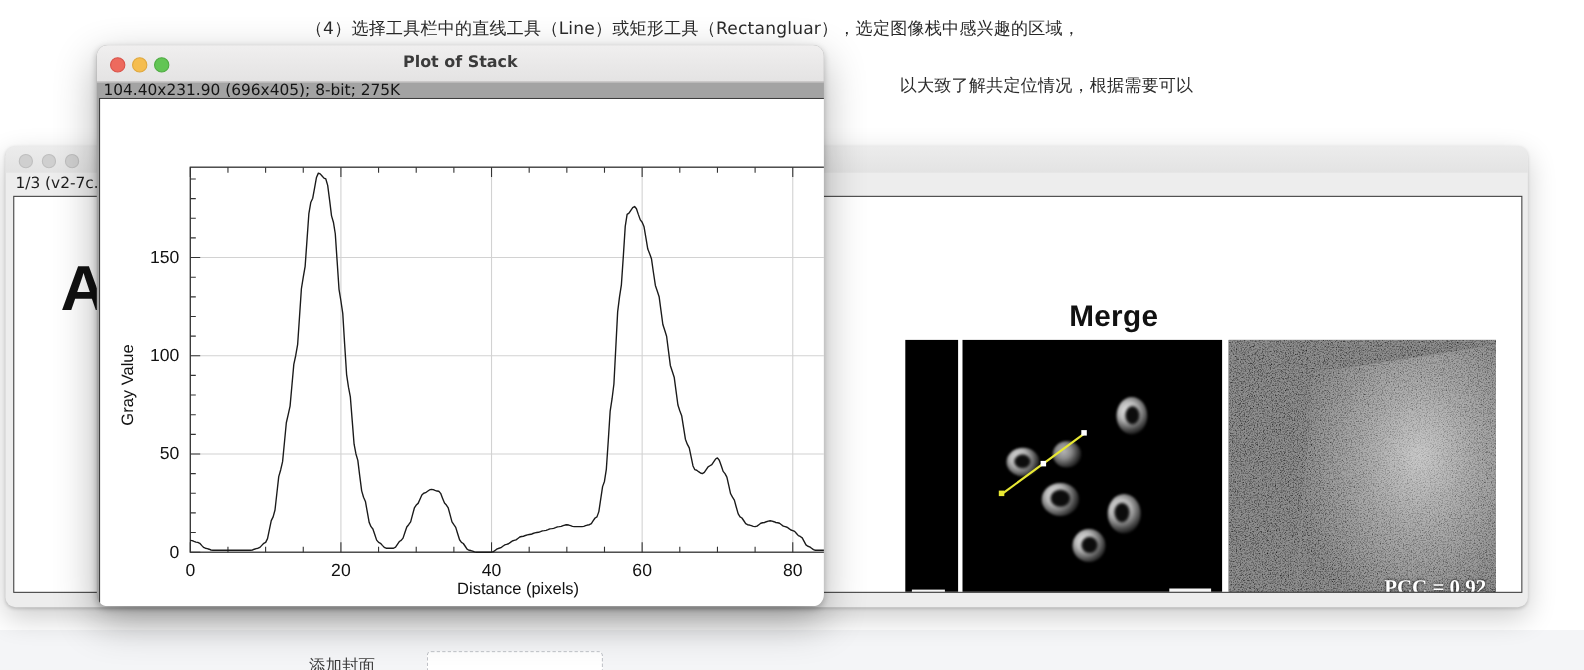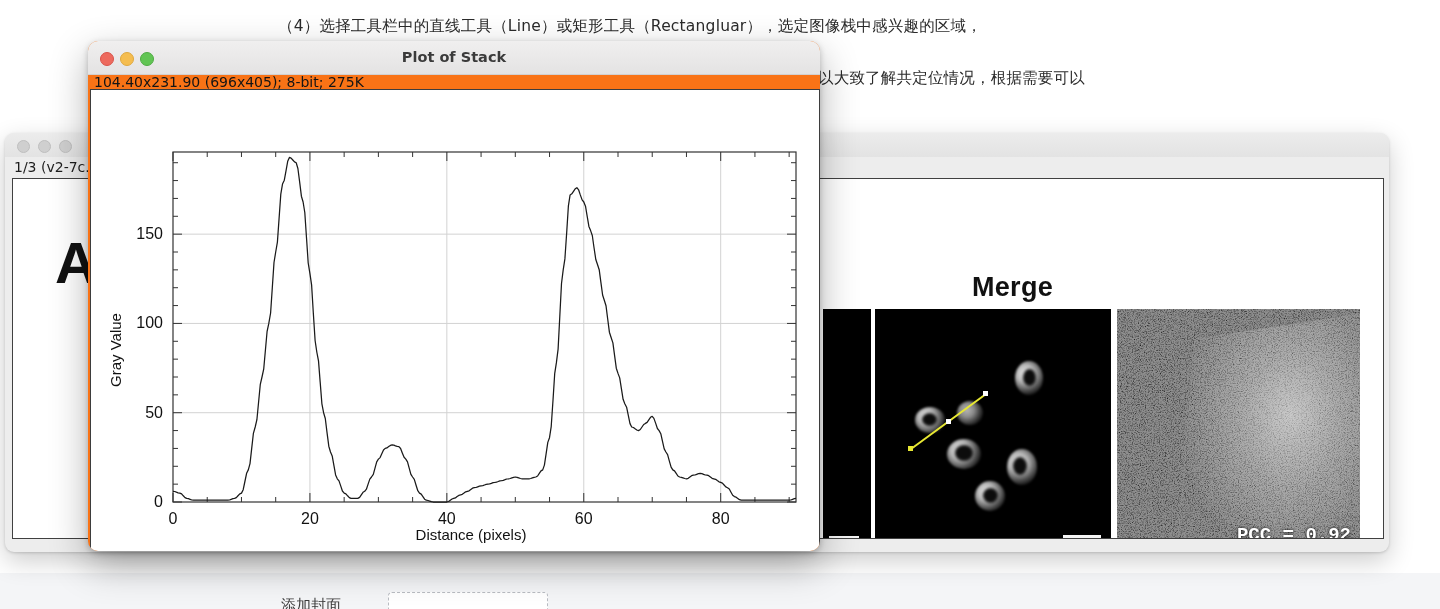--- a/index.html
+++ b/index.html
@@ -61,28 +61,29 @@
   .cell{position:absolute;border-radius:50%;
     background:radial-gradient(circle at 38% 38%,#f2f2f2 0%,#b9b9b9 32%,#4a4a4a 62%,#0a0a0a 82%);
     filter:blur(1.1px);}
   .cell-dark{position:absolute;border-radius:50%;background:#0c0c0c;filter:blur(1.4px);}
 
   #roi-line{position:absolute;left:0;top:0;width:236px;height:245px;}
   .scalebar{position:absolute;height:5px;background:#f5f5f5;}
 
   #coloc-noise{position:absolute;inset:0;}
   #pcc-label{position:absolute;right:9px;bottom:8px;color:#fff;font-size:19px;font-weight:700;
-    font-family:Liberation Mono, monospace;text-shadow:0 0 3px #000;}
+    font-family:Liberation Serif, serif;text-shadow:0 0 3px #000;}
 
   
   #plot-window{
-    position:absolute;left:88px;top:41px;width:732px;height:510px;
-    background:#f97316;border-radius:10px;
+    position:absolute;left:88px;top:41px;width:645px;height:510px;
+    background:#a3a3a3;border-radius:10px;
     box-shadow:0 14px 38px rgba(0,0,0,.30),0 2px 6px rgba(0,0,0,.22);
     overflow:hidden;
+    padding-left:16px;
   }
   #plot-titlebar{position:absolute;left:0;top:0;width:100%;height:33px;
     background:linear-gradient(#f0efef,#e4e3e3);border-bottom:1px solid #d2d0d0;}
   .tl-live{position:absolute;top:11px;width:12px;height:12px;border-radius:50%;}
   #fg-tl-close{left:12px;background:#ed6a5e;border:1px solid #d9534a;}
   #fg-tl-min{left:32px;background:#f5bd4f;border:1px solid #dfa83e;}
   #fg-tl-max{left:52px;background:#62c554;border:1px solid #4fab43;}
   #plot-title{position:absolute;left:0;top:8px;width:100%;text-align:center;
     font-size:14.5px;font-weight:700;color:#3b3b3b;font-family:"DejaVu Sans","Liberation Sans",sans-serif;}
   #plot-statusline{position:absolute;left:6px;top:33px;height:20px;font-size:14px;color:#151515;

